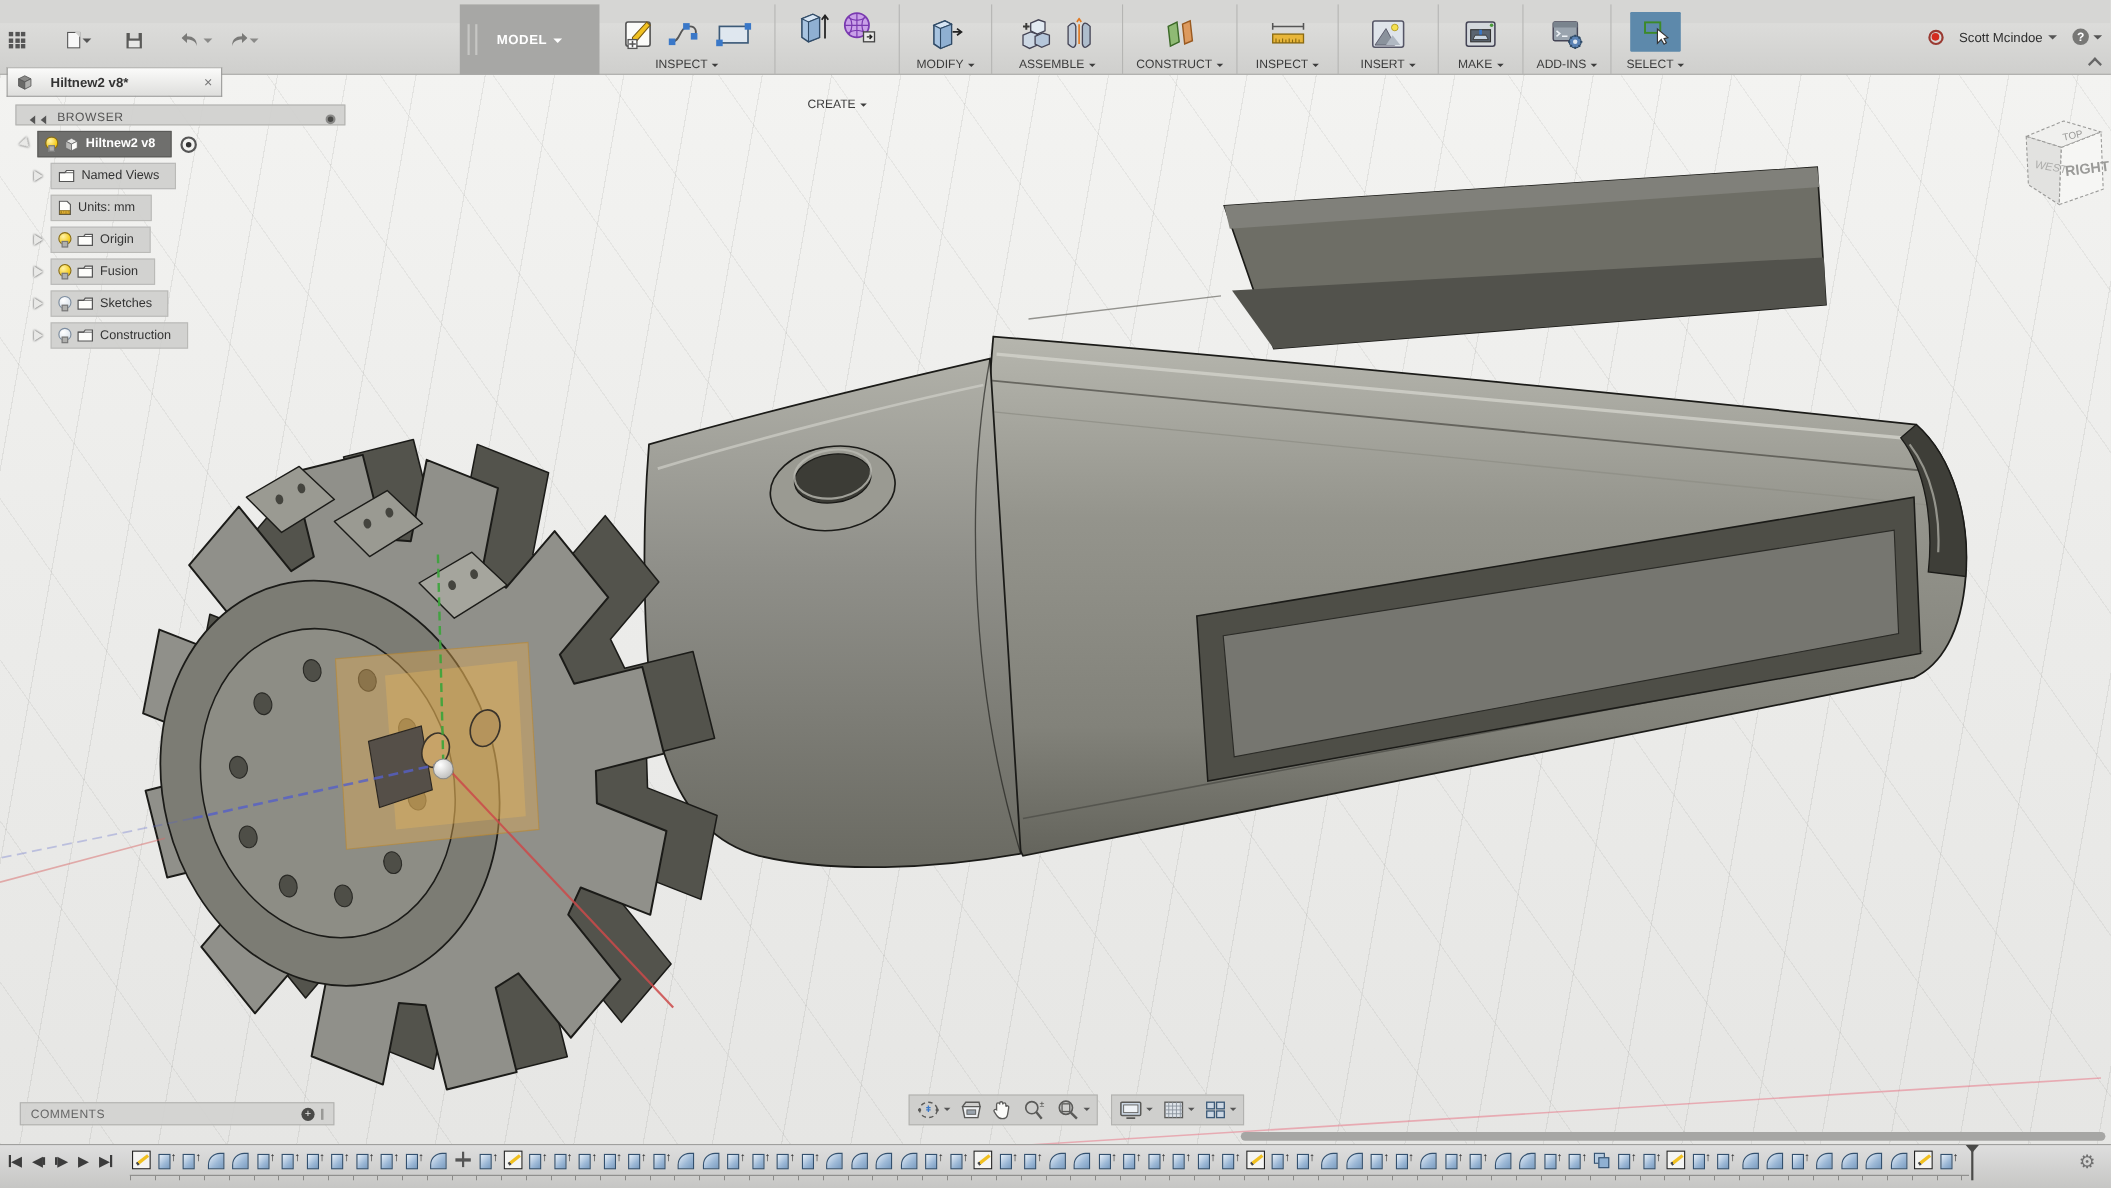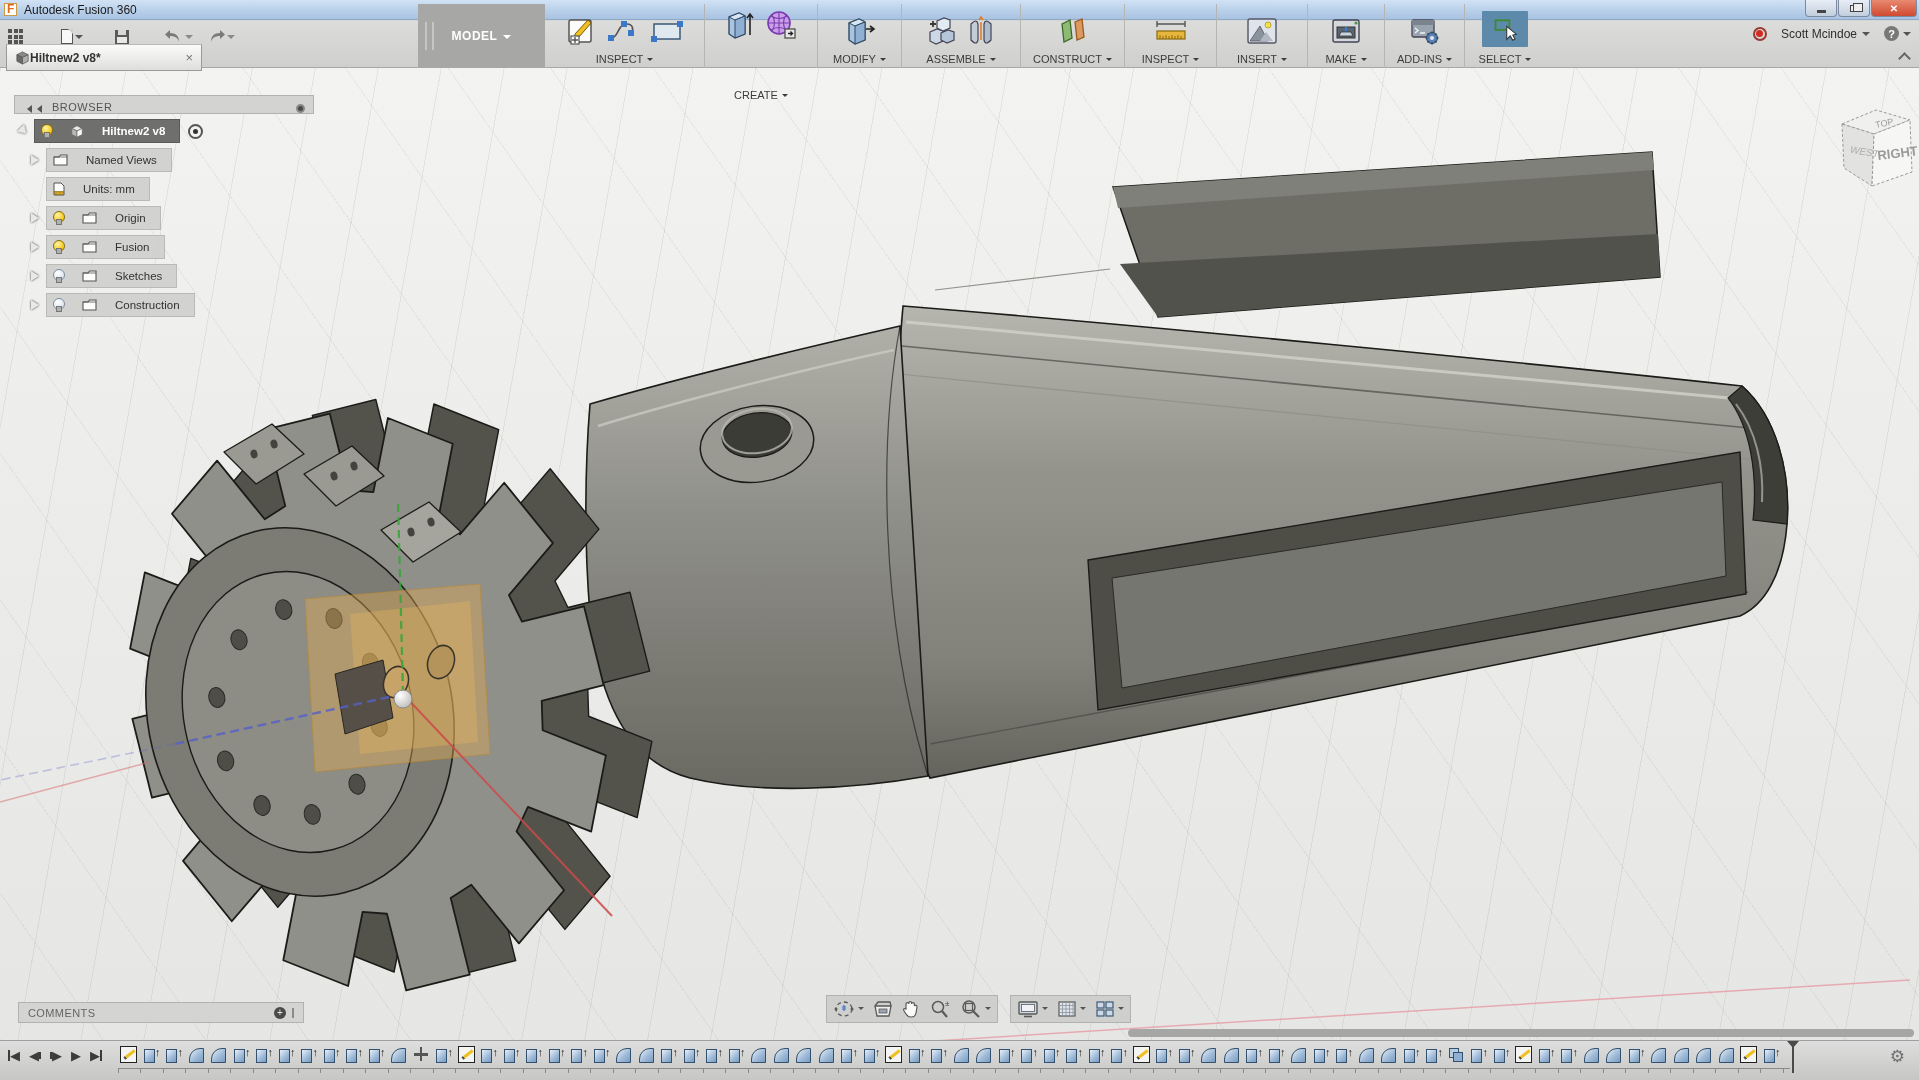--- a/index.html
+++ b/index.html
@@ -69,43 +69,43 @@
 
   
   .viewport { position:absolute; left:0; top:68px; width:1919px; height:972px;
     background:
       repeating-linear-gradient(100deg, rgba(90,90,85,.10) 0 1px, transparent 1px 62px),
       repeating-linear-gradient(55deg, rgba(90,90,85,.08) 0 1px, transparent 1px 84px),
       linear-gradient(180deg,#f3f3f1 0%,#ececea 45%,#e6e6e4 100%); }
   .model-svg { position:absolute; left:0; top:0; width:1919px; height:1080px; z-index:1; }
 
   
-  .doc-tab { position:absolute; left:6px; top:44px; width:196px; height:27px; z-index:7;
+  .doc-tab { position:absolute; left:6px; top:61px; width:196px; height:27px; z-index:7;
     background:linear-gradient(#fbfbfa,#dededc); border:1px solid #9a9a98; border-top-color:#b8b8b6;
-    display:flex; align-items:center; padding:0 8px; gap:0; }
+    display:flex; align-items:center; padding:0 8px; gap:16px; }
   .cube-ico { width:15px; height:15px; }
   .tab-title { font-size:12px; font-weight:bold; color:#333; flex:1; }
   .tab-close { font-size:13px; color:#777; line-height:1; }
 
   
   .browser { position:absolute; left:14px; top:95px; z-index:7; width:300px; }
   .browser-header { height:19px; background:rgba(208,208,206,.92); border:1px solid #b2b2b0;
     display:flex; align-items:flex-end; padding:0 8px; gap:10px; }
   .collapse-ii { display:flex; gap:1px; }
   .collapse-ii i { width:0;height:0;border:4px solid transparent;border-right:5px solid #555; }
   .browser-title { font-size:11px; color:#555; letter-spacing:.5px; flex:1; }
   .hdr-dot { width:9px; height:9px; border-radius:50%; background:#4a4a48; border:2px solid #8a8a88; }
   .b-row { display:flex; align-items:center; height:24px; margin-top:5px; }
   .expander { width:11px; height:11px; margin-right:5px; position:relative; flex:0 0 11px; }
   .expander.tri::before { content:""; position:absolute; left:1px; top:0; width:0; height:0;
     border:5.5px solid transparent; border-left:8px solid #e9e9e7; filter:drop-shadow(0 0 1px #333); }
   .expander.tri::after { content:""; position:absolute; left:1px; top:2.5px; width:0; height:0;
     border:3px solid transparent; border-left:4.5px solid #e9e9e7; }
   .expander.open { transform:rotate(45deg); }
-  .chip { display:flex; align-items:center; gap:18px; background:rgba(206,206,204,.9); border:1px solid rgba(175,175,173,.7);
+  .chip { display:flex; align-items:center; gap:6px; background:rgba(206,206,204,.9); border:1px solid rgba(175,175,173,.7);
     height:24px; padding:0 14px 0 6px; }
   .chip-sel { background:#6f6f6d; border-color:#5a5a58; }
   .b-label { font-size:11.5px; color:#333; }
   .chip-sel .b-label { color:#fff; font-weight:bold; }
   .bulb { width:11px; height:14px; position:relative; flex:0 0 11px; }
   .bulb::before { content:""; position:absolute; left:0; top:0; width:10px; height:10px; border-radius:50%;
     background:radial-gradient(circle at 35% 30%,#fff3a8,#f5c913 70%,#c99b10); border:1px solid #8a6d10; }
   .bulb::after { content:""; position:absolute; left:3px; bottom:0; width:4px; height:4px; background:#b0b0ae; border:1px solid #777; }
   .bulb.off::before { background:radial-gradient(circle at 35% 30%,#ffffff,#dfe6ee 70%,#b9c4d2); border-color:#7d8da0; }
   .radio { width:15px; height:15px; border-radius:50%; border:2px solid #555; background:#f2f2f0; margin-left:8px;
@@ -252,35 +252,20 @@
         <line x1="403" y1="640" x2="175" y2="690" stroke="#5560c8" stroke-width="2.4" stroke-dasharray="9 5" opacity="0.8"></line>
         <line x1="175" y1="690" x2="0" y2="726" stroke="#5560c8" stroke-width="1.6" stroke-dasharray="9 5" opacity="0.3"></line>
         <line x1="403" y1="640" x2="612" y2="862" stroke="#cc4a4a" stroke-width="2" opacity="0.85"></line>
         <line x1="0" y1="748" x2="150" y2="708" stroke="#d86a6a" stroke-width="1.5" opacity="0.5"></line>
         <line x1="757" y1="998" x2="1910" y2="926" stroke="#e87a8a" stroke-width="1.5" opacity="0.55"></line>
         <circle cx="403" cy="645" r="9" fill="url(#gSphere)" stroke="#8a8a88" stroke-width="1"></circle>
       </g>
     </svg>
   </div>
 
-  <div class="titlebar">
-    <span class="app-icon"></span>
-    <span class="title-text">Autodesk Fusion 360</span>
-    <div class="win-btns">
-      <div class="win-btn">
-          <span class="glyph-min"></span>
-        </div>
-      <div class="win-btn">
-          <span class="glyph-restore"></span>
-        </div>
-      <div class="win-btn close">
-          <span>✕</span>
-        </div>
-    </div>
-  </div>
 
   <div class="qat">
     <div class="qat-row">
       <div class="qat-btn">
           <span class="grid-menu"></span>
         </div>
       <div style="width:14px"></div>
       <div class="qat-btn">
         <span class="file-icon"></span>
           <span class="caret"></span>

